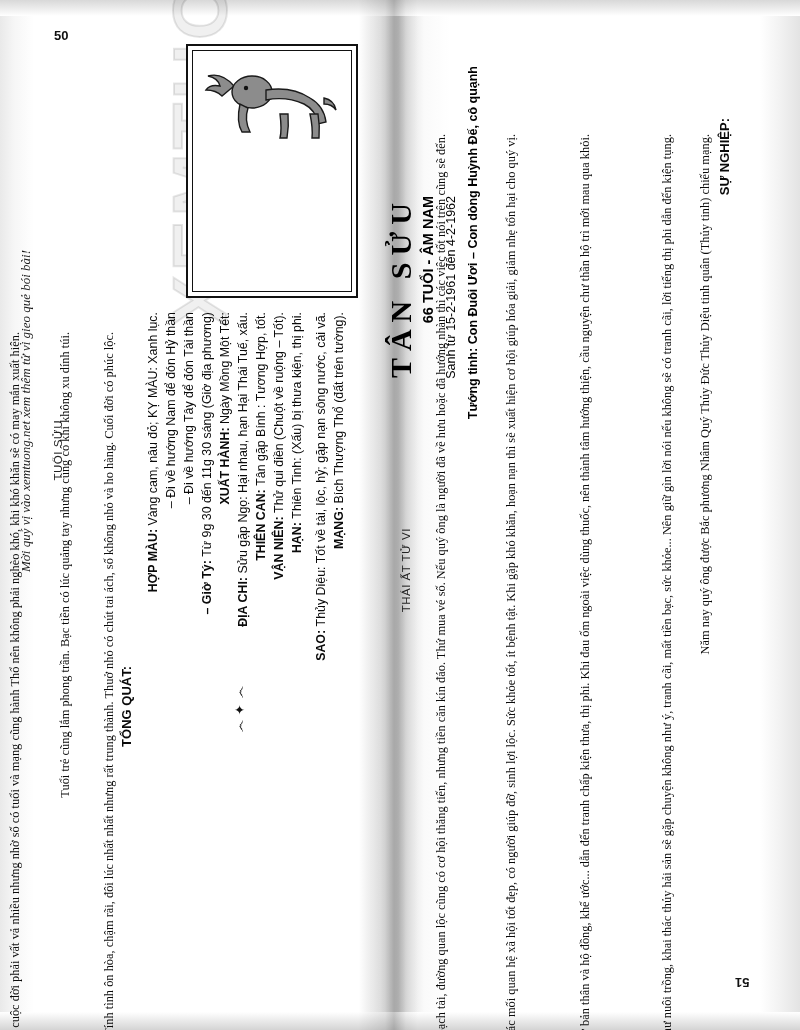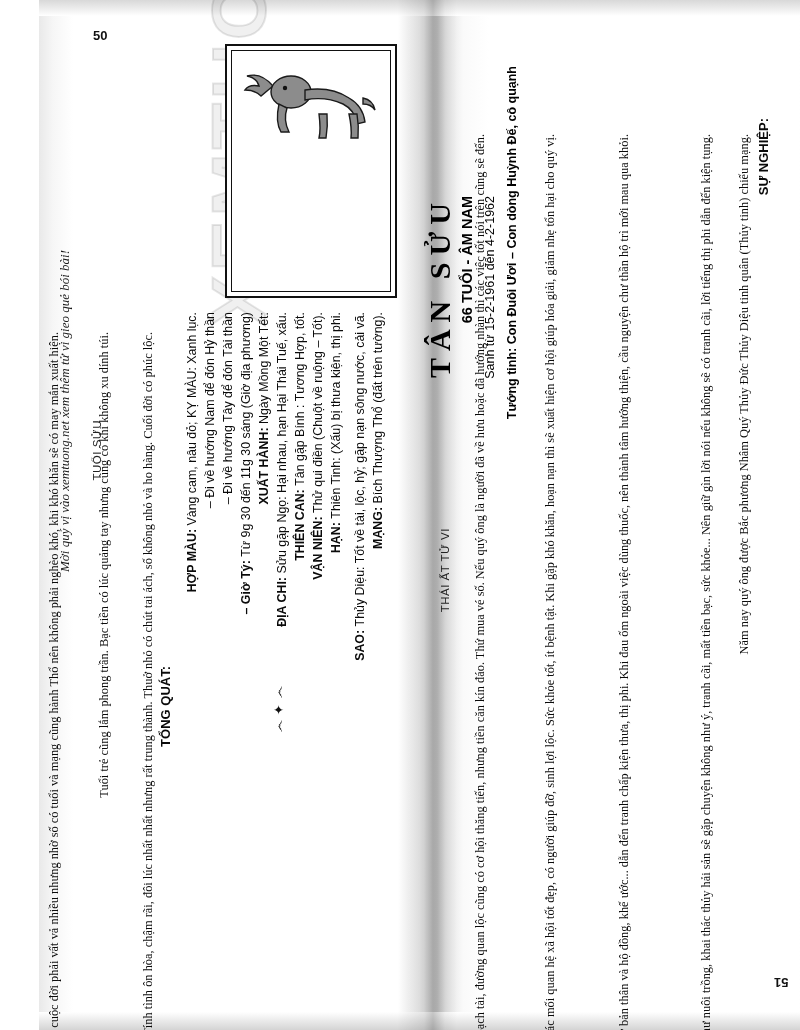--- a/index.html
+++ b/index.html
@@ -6,21 +6,20 @@
   body{
     width:800px;height:1030px;position:relative;overflow:hidden;
     background:#ffffff;
     font-family:"Liberation Serif", serif;
   }
   
   #book{
     position:absolute;inset:0;
     background:
       linear-gradient(90deg,#e9e9e9 0px,#f6f6f6 14px,#ffffff 34px,#ffffff 360px,#f2f2f2 380px,#dcdcdc 392px,#cfcfcf 398px,#e4e4e4 408px,#fafafa 424px,#ffffff 450px,#ffffff 760px,#f2f2f2 780px,#e3e3e3 800px);
-    margin-left: 39px;
   }
   #pageshadow-top{
     position:absolute;left:0;top:0;width:800px;height:16px;
     background:linear-gradient(180deg,#d8d8d8,#ffffff);
   }
   #pageshadow-bottom{
     position:absolute;left:0;bottom:0;width:800px;height:18px;
     background:linear-gradient(0deg,#d4d4d4,#ffffff);
   }
   .gutter{

